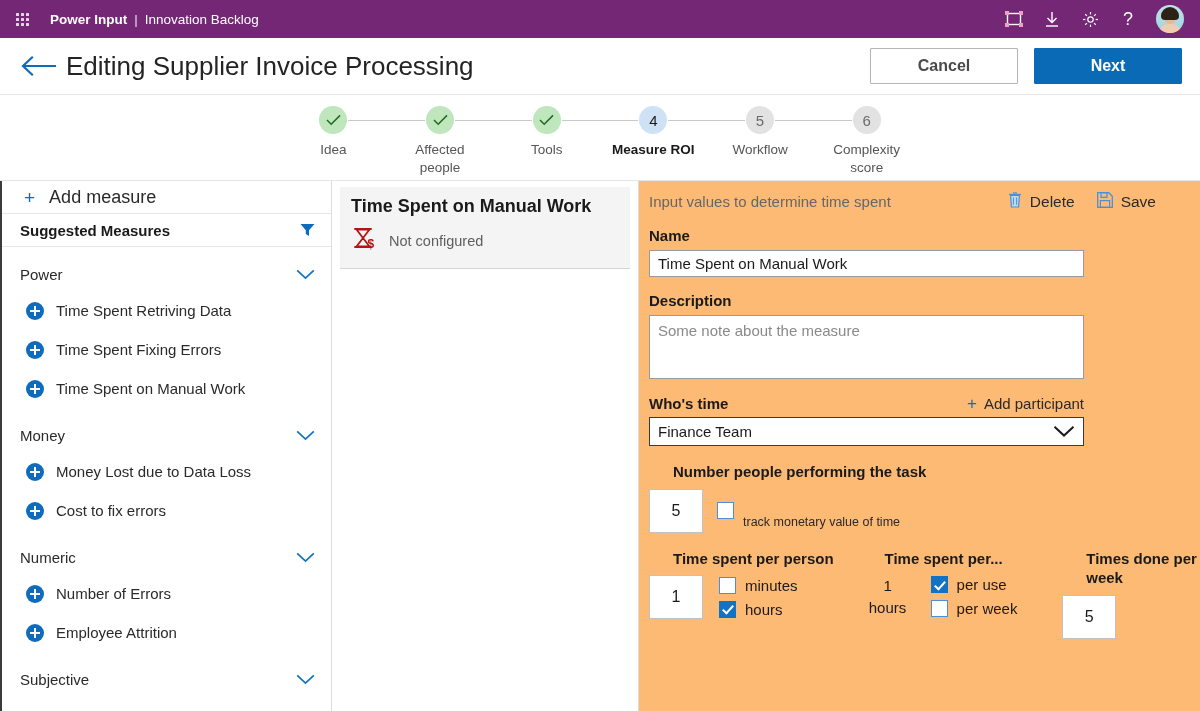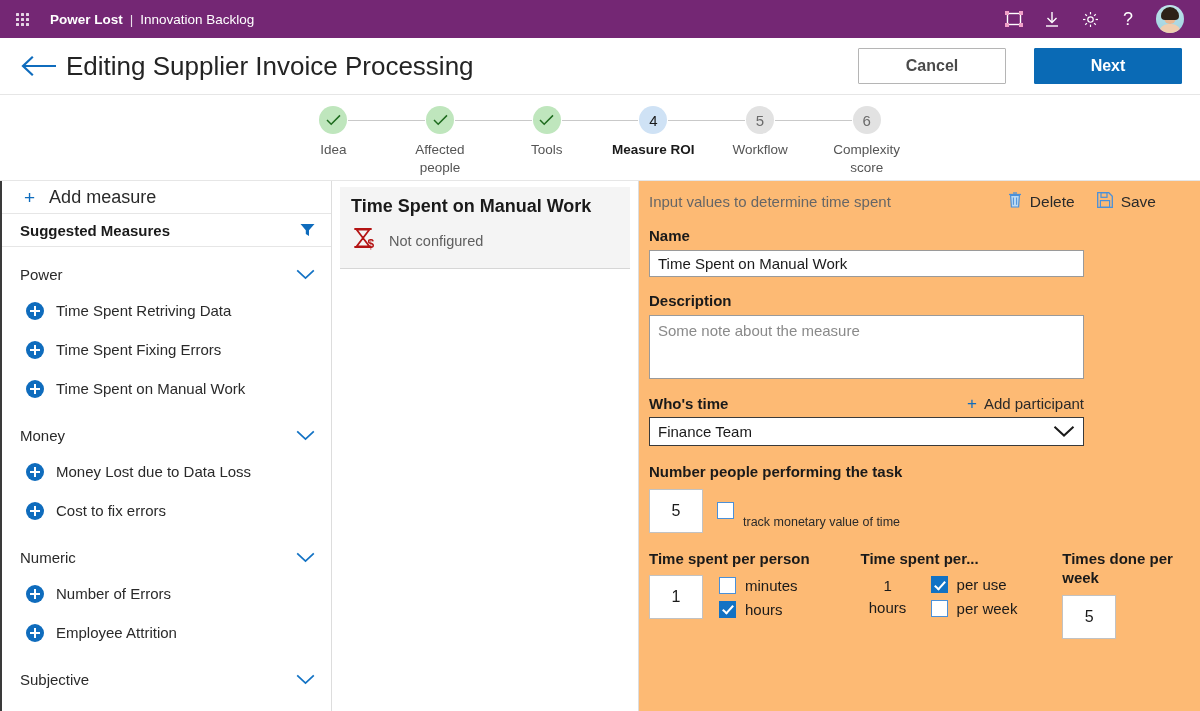--- a/index.html
+++ b/index.html
@@ -100,21 +100,21 @@
     font-size: 26px;
     color: #242424;
     font-weight: 400;
     margin-left: 6px;
     white-space: nowrap;
   }
   .head-actions {
     margin-left: auto;
     display: flex;
     align-items: flex-end;
-    gap: 28px;
+    gap: 16px;
   }
   .btn {
     height: 36px;
     min-width: 148px;
     font-size: 16px;
     font-weight: bold;
     border-radius: 1px;
     cursor: pointer;
     display: flex; align-items: center; justify-content: center;
     font-family: "Liberation Sans", sans-serif;
@@ -361,20 +361,21 @@
     cursor: pointer;
   }
   .select-box .chev-down { margin-left: auto; display: flex; }
 
   .sublabel {
     font-size: 15px;
     font-weight: bold;
     color: #1a1a1a;
     line-height: 1.3;
     margin-bottom: 7px;
+    margin-left: 24px;
   }
   .num-box {
     width: 54px; height: 44px;
     border: 1px solid #c2c2c2;
     background: #ffffff;
     display: flex; align-items: center; justify-content: center;
     font-size: 16px; color: #1a1a1a;
     cursor: text;
   }
   .cb-row { display: flex; align-items: center; gap: 9px; }
@@ -430,21 +431,21 @@
         <i></i>
         <i></i>
         <i></i>
         <i></i>
         <i></i>
         <i></i>
         <i></i>
     </div>
   </div>
   <div class="brand">
-    <span class="bold">Power Lost</span>
+    <span class="bold">Power Input</span>
     <span class="sep">|</span>
     <span class="sub">Innovation Backlog</span>
   </div>
   <div class="topbar-right">
     <div class="tb-icon">
       <svg width="18" height="16" viewBox="0 0 18 16">
         <rect x="2.5" y="2.5" width="13" height="11" fill="none" stroke="#ffffff" stroke-width="1.4"></rect>
         <rect x="0" y="0" width="4" height="4" fill="#f0a0c8"></rect>
         <rect x="14" y="0" width="4" height="4" fill="#f0a0c8"></rect>
         <rect x="0" y="12" width="4" height="4" fill="#f0a0c8"></rect>

